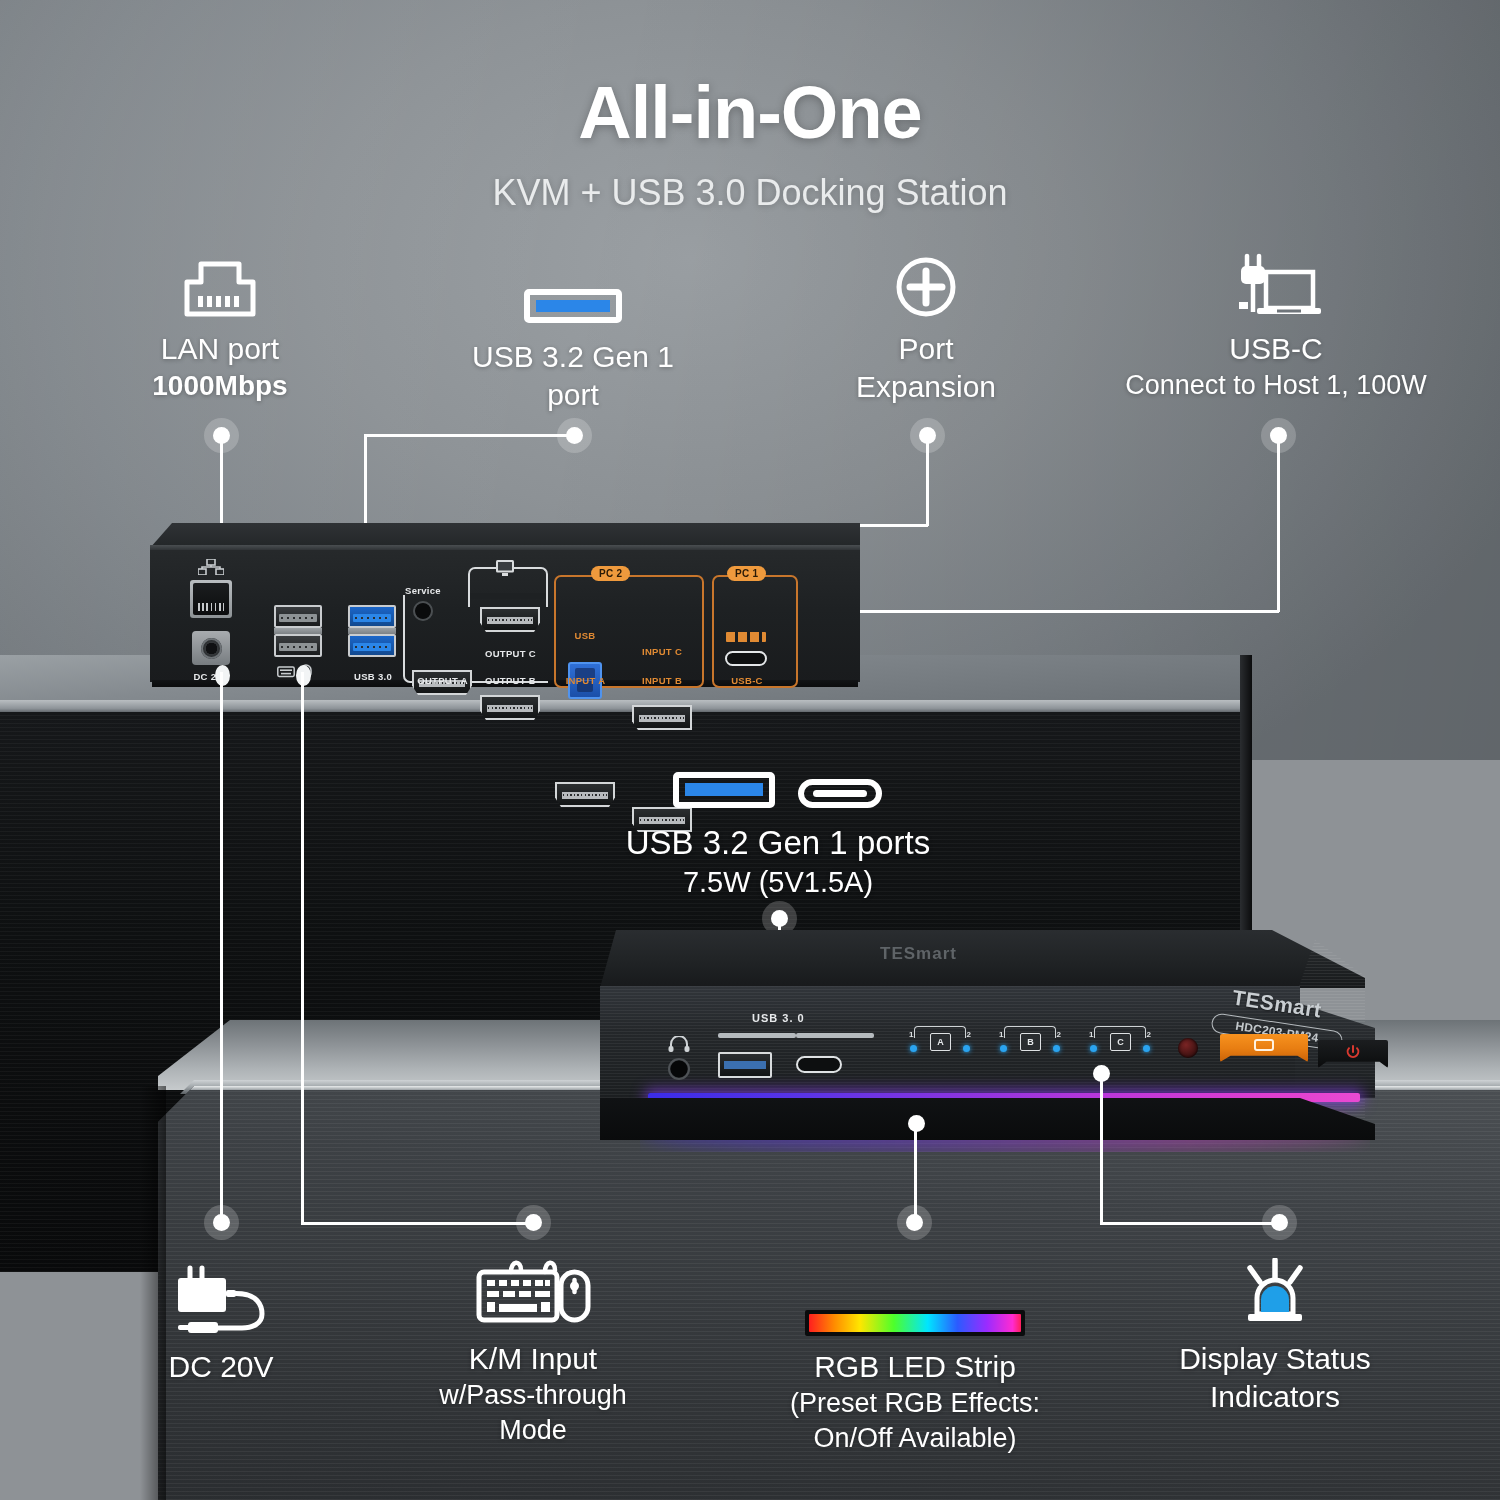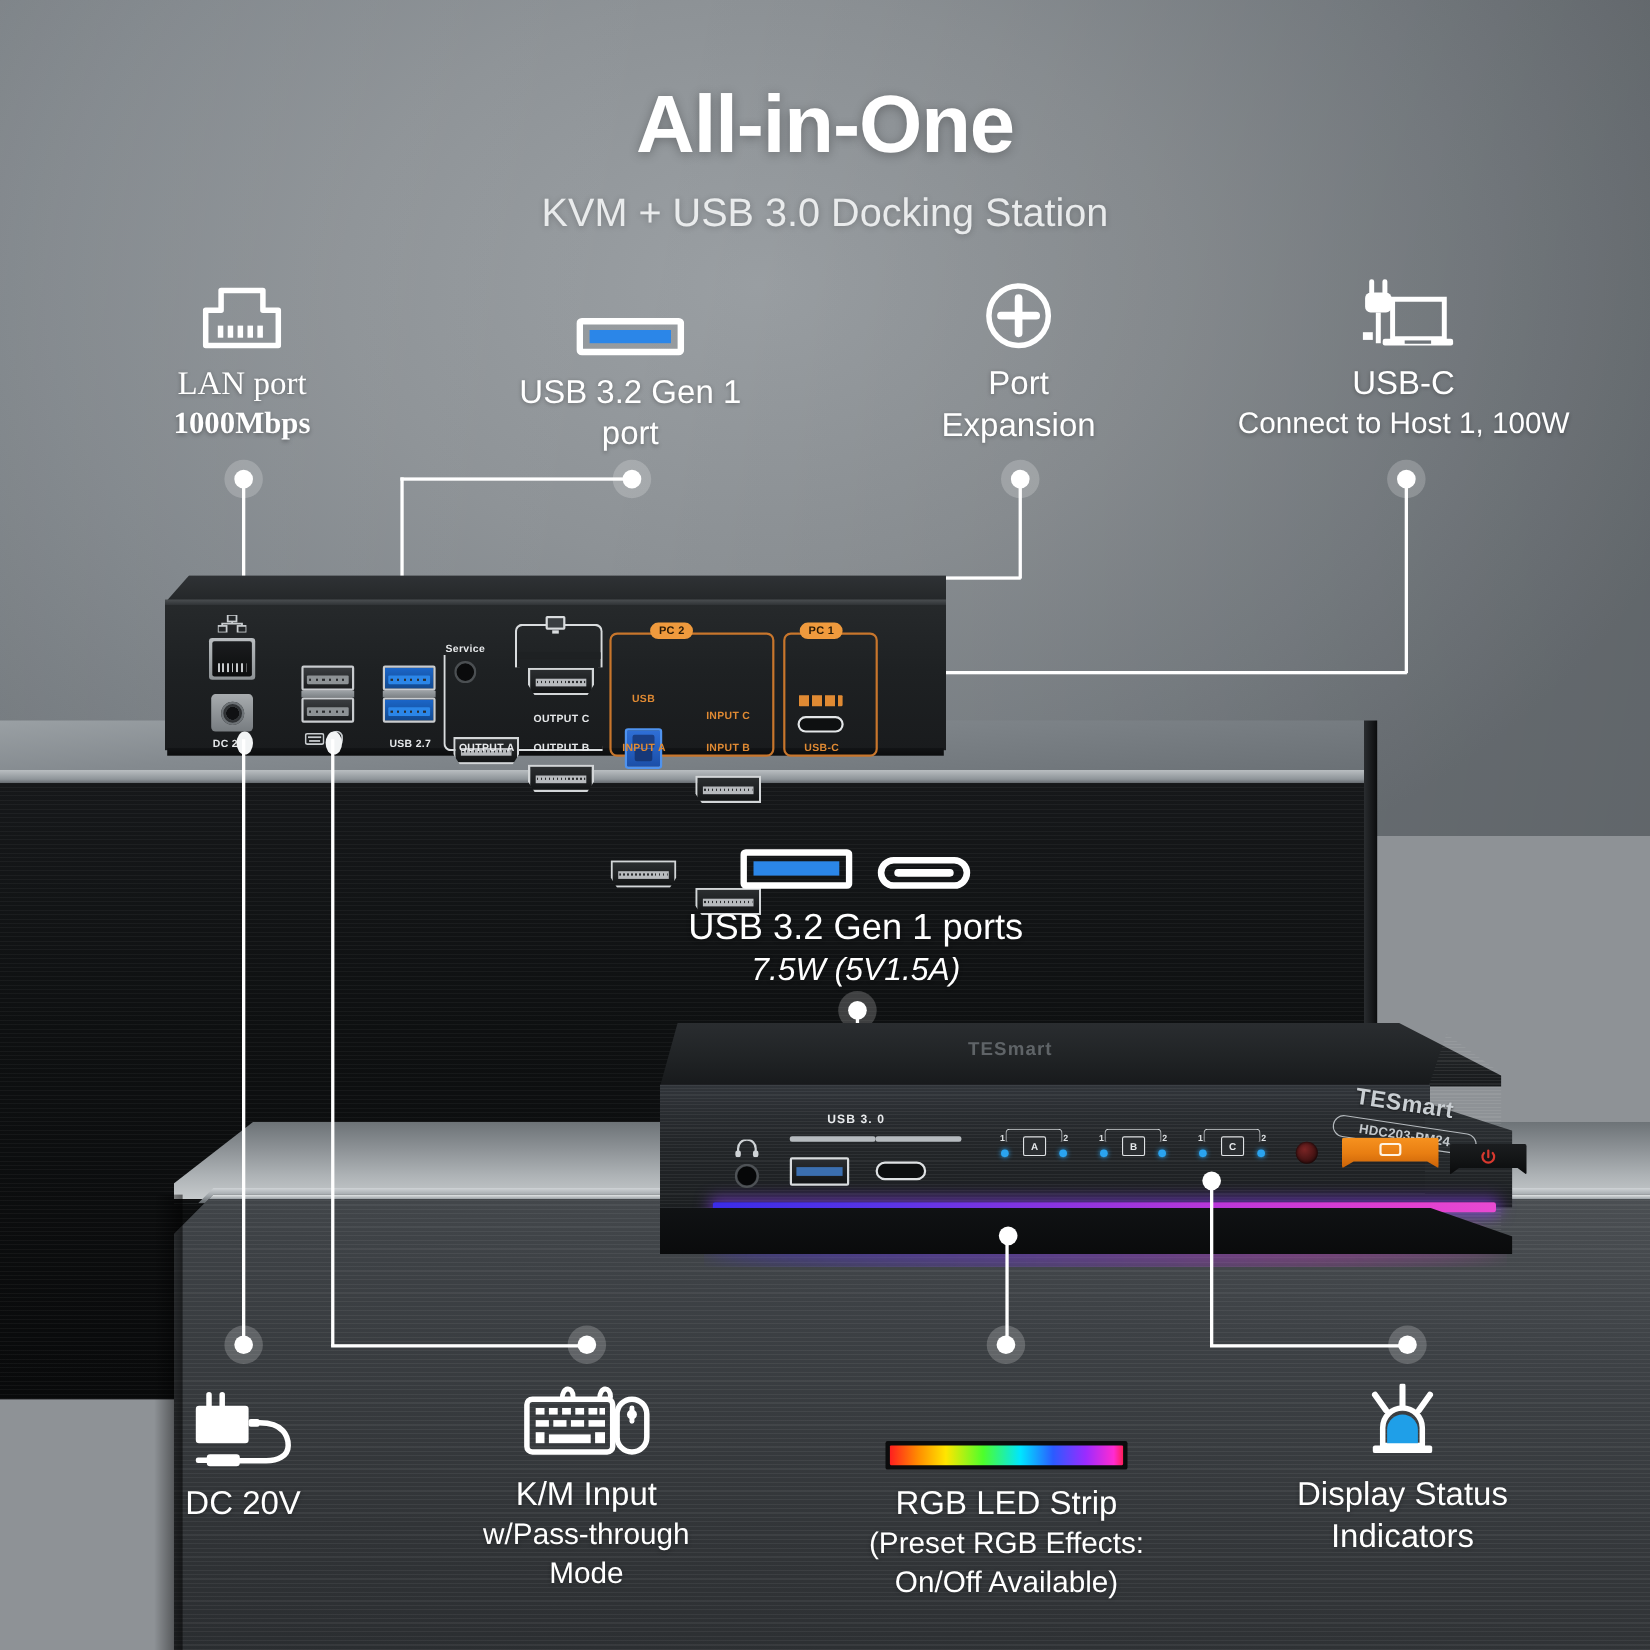--- a/index.html
+++ b/index.html
@@ -271,21 +271,21 @@
 
   <div class="desk-lower-top"></div>
   <div class="desk-lower-toplip"></div>
   <div class="desk-lower"></div>
   <div class="desk-lower-edge"></div>
   <div class="desk-lower-left-shadow"></div>
 
   <div class="title">All-in-One</div>
   <div class="subtitle">KVM + USB 3.0 Docking Station</div>
 
-  <div class="callout" style="left:90px; top:248px; width:260px;font-family:Liberation Serif, serif;">
+  <div class="callout" style="left:90px; top:248px; width:260px;">
     <div class="icoWrap">
       <svg width="78" height="64" viewBox="0 0 78 64">
         <path d="M6 26 L6 58 L72 58 L72 26 L58 26 L58 8 L20 8 L20 26 Z" fill="none" stroke="#fff" stroke-width="5" stroke-linejoin="round"></path>
         <g fill="#fff">
           <rect x="17" y="40" width="5" height="11"></rect>
             <rect x="26" y="40" width="5" height="11"></rect>
           <rect x="35" y="40" width="5" height="11"></rect>
             <rect x="44" y="40" width="5" height="11"></rect>
           <rect x="53" y="40" width="5" height="11"></rect>
         </g>
@@ -393,21 +393,21 @@
 
     <div class="port usbStack" style="left:198px; top:82px;">
       <div class="usbA blue">
           <i></i>
         </div>
       <div class="usbSep"></div>
       <div class="usbA blue">
           <i></i>
         </div>
     </div>
-    <div class="plabel" style="left:183px; top:148px; width:80px;">USB 2.7</div>
+    <div class="plabel" style="left:183px; top:148px; width:80px;">USB 3.0</div>
 
     <div class="plabel" style="left:238px; top:62px; width:70px;">Service</div>
     <div class="port svc" style="left:263px; top:78px;"></div>
 
     <div class="gbox white" style="left:253px; top:72px; width:145px; height:88px; border-top:none; border-right:none; border-radius:0 0 0 7px;"></div>
     <div class="gbox white" style="left:318px; top:44px; width:80px; height:40px; border-bottom:none; border-radius:7px 7px 0 0;"></div>
     <div style="position:absolute; left:320px; top:70px; width:76px; height:6px; background:#1e2123;"></div>
     <svg class="monBadge" style="left:345px; top:36px;" viewBox="0 0 20 18">
       <rect x="1" y="1" width="18" height="12.5" rx="1.5" fill="#d9dcde"></rect>
       <rect x="3" y="3" width="14" height="8.5" fill="#3a3e41"></rect>
@@ -456,21 +456,21 @@
       <svg width="102" height="42" viewBox="0 0 102 42">
         <rect x="3" y="5" width="96" height="30" rx="2" fill="none" stroke="#fff" stroke-width="6"></rect>
         <rect x="12" y="13" width="78" height="13" fill="#2b86e8"></rect>
       </svg>
       <svg width="86" height="38" viewBox="0 0 86 38">
         <rect x="4" y="8" width="78" height="23" rx="11.5" fill="none" stroke="#fff" stroke-width="6"></rect>
         <rect x="16" y="16" width="54" height="7" rx="3.5" fill="#fff"></rect>
       </svg>
     </div>
     <div class="lbl" style="font-size:33px;">USB 3.2 Gen 1 ports</div>
-    <div class="sub" style="font-size:29px;font-style:italic;">7.5W (5V1.5A)</div>
+    <div class="sub" style="font-size:29px;">7.5W (5V1.5A)</div>
   </div>
 
   <div class="dot" style="left:771px; top:910px;"></div>
   <div class="ln lnv" style="left:778px; top:918px; height:143px;"></div>
   <div class="ln lnh" style="left:742px; top:1058px; width:74px;"></div>
   <div class="dot plain" style="left:734px; top:1050px;"></div>
   <div class="dot plain" style="left:808px; top:1050px;"></div>
 
   <div class="devF">
     <div class="devF-top"></div>

